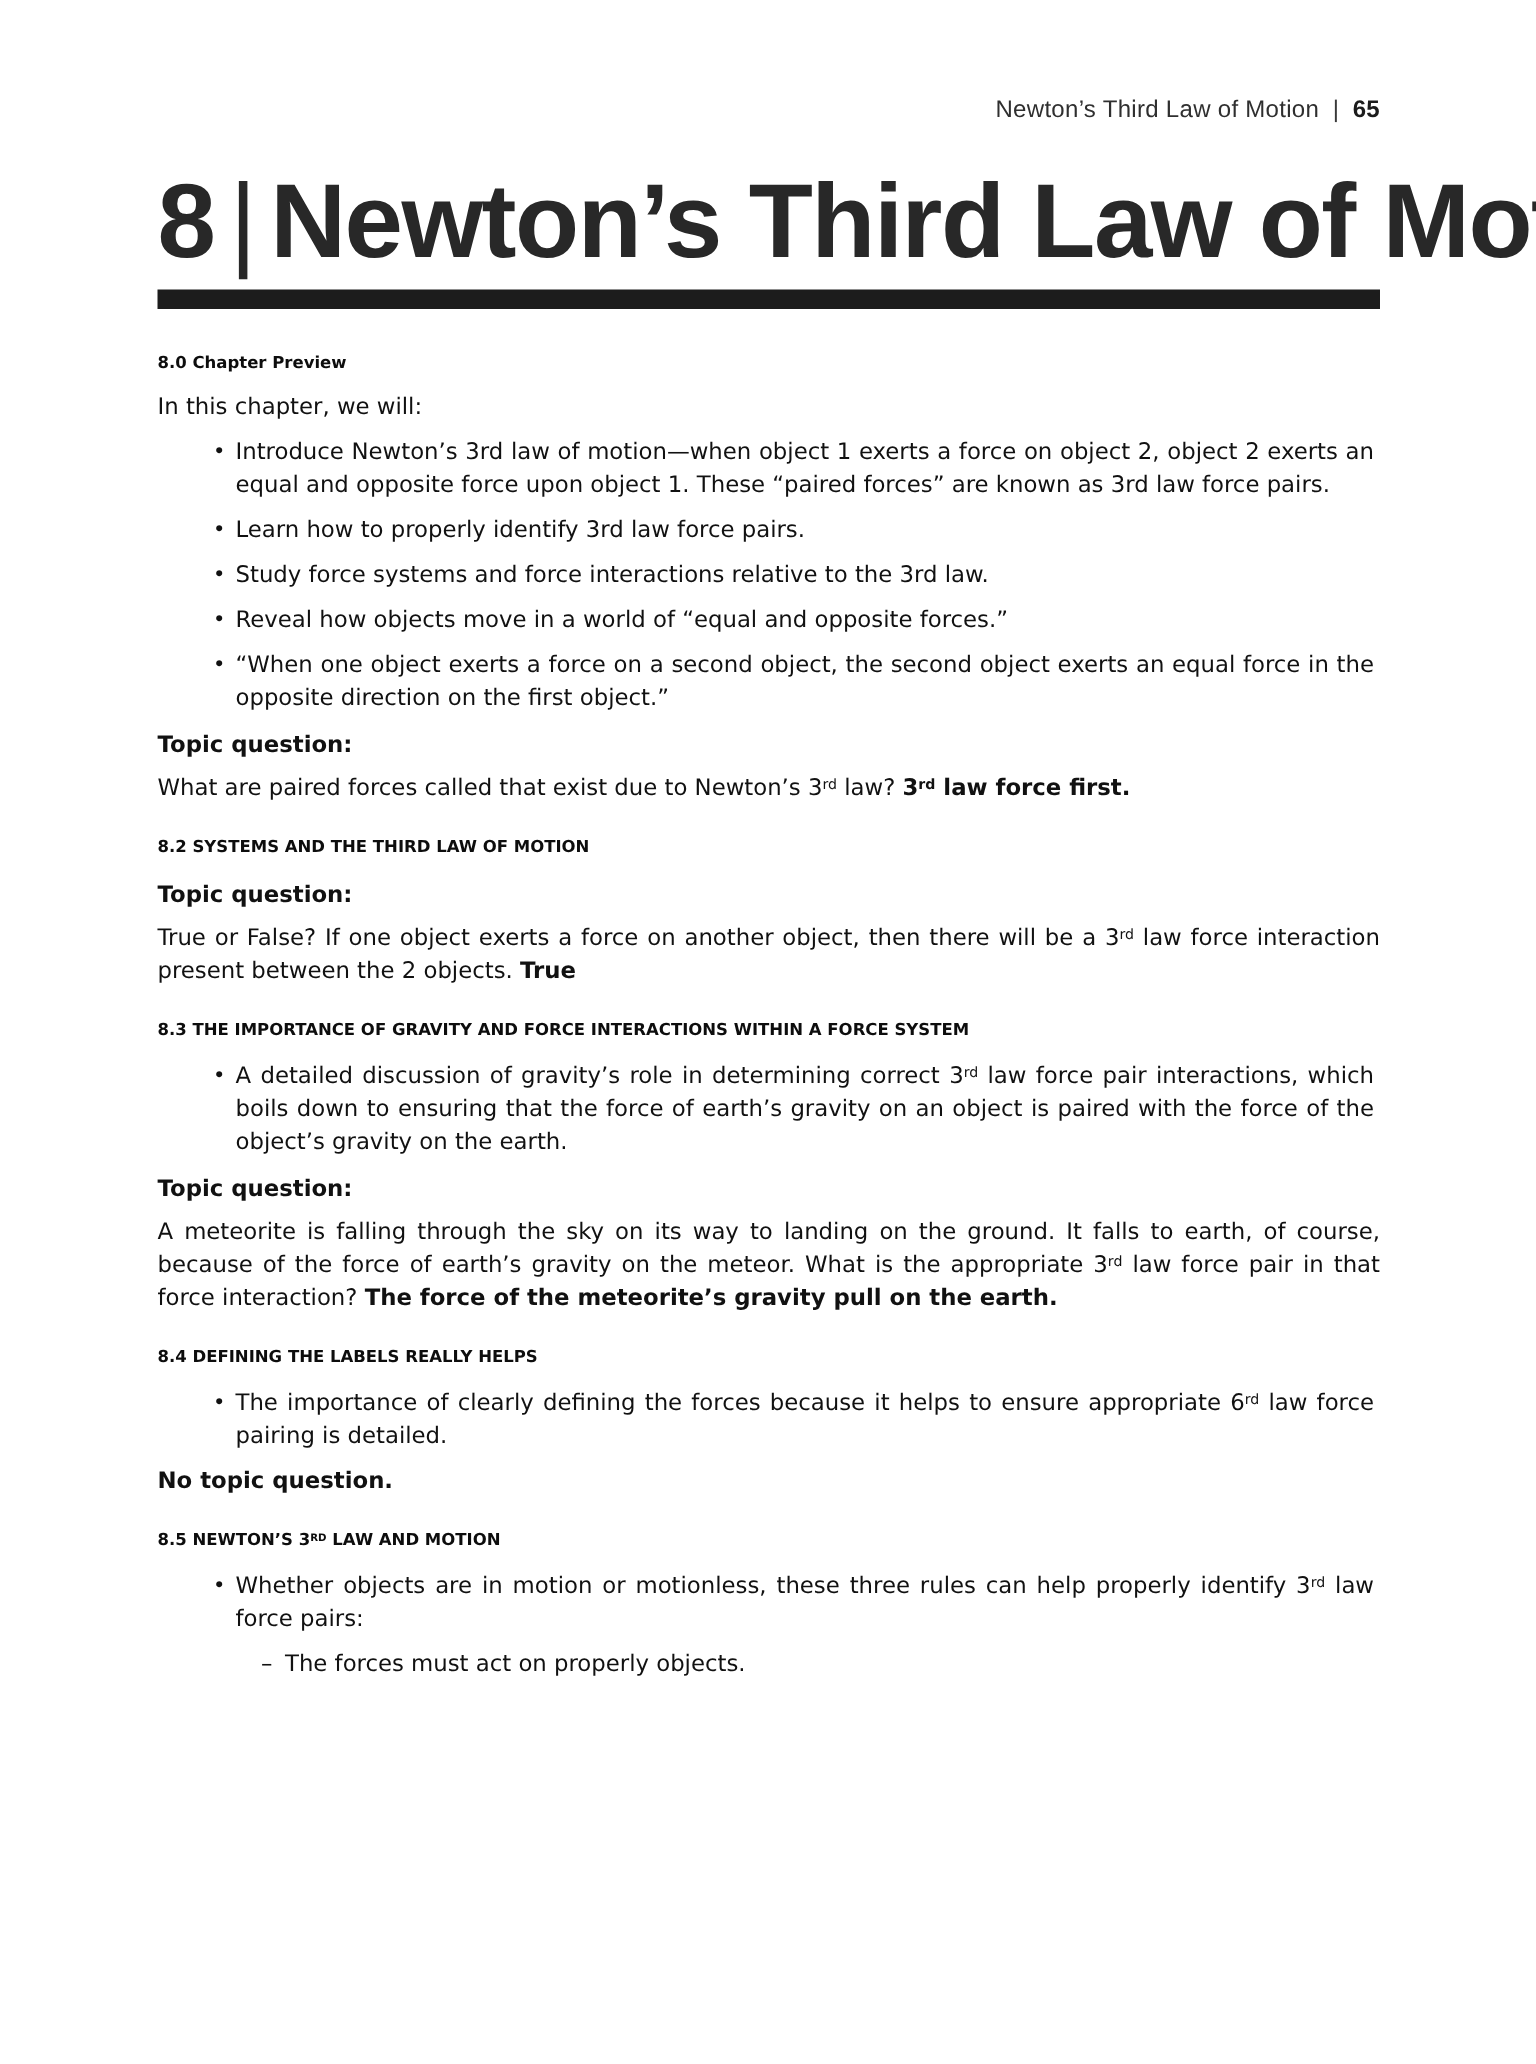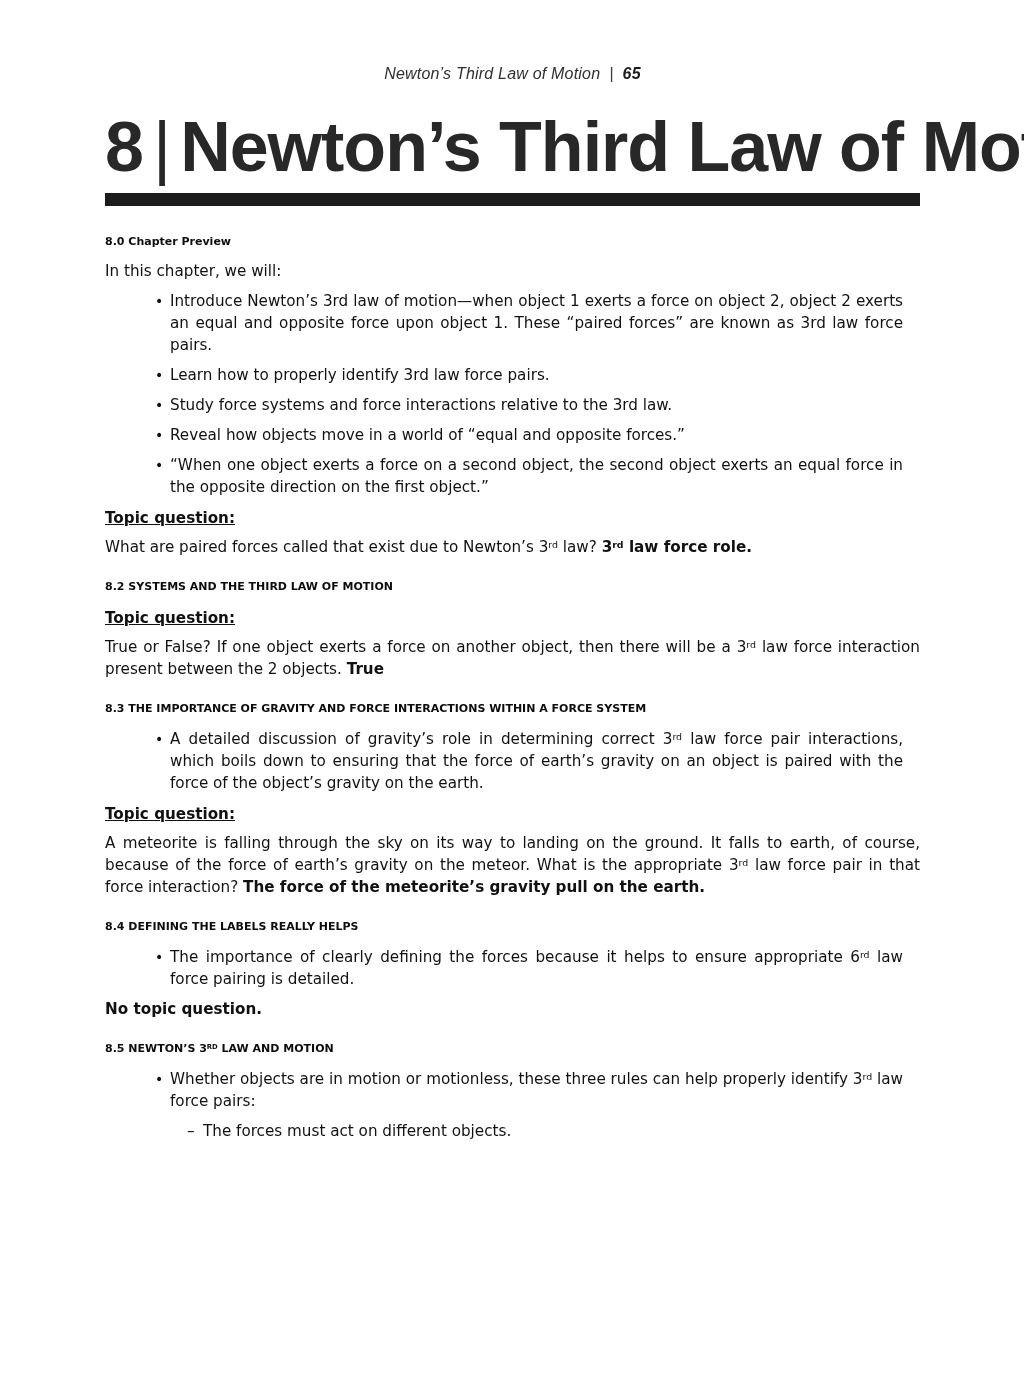--- a/index.html
+++ b/index.html
@@ -10,27 +10,26 @@
     margin: 0 auto;
     background: #ffffff;
     box-sizing: border-box;
     padding: 64px 104px 0 105px;
     font-family: "DejaVu Sans", sans-serif;
     color: #111111;
     overflow: hidden;
   }
   
   .running-head {
-    text-align: center;
+    text-align: right;
     font-family: "Liberation Sans", sans-serif;
     font-size: 16px;
     color: #2f2f2f;
     letter-spacing: 0.2px;
     line-height: 20px;
-    font-style: italic;
   }
   .running-head .rh-sep { margin: 0 9px; color: #3a3a3a; font-weight: 300; }
   .running-head .rh-num { font-weight: 700; color: #1c1c1c; }
 
   
   h1.chapter-title {
     margin: 34px 0 0 0;
     font-family: "Liberation Sans", sans-serif;
     font-size: 70px;
     font-weight: 700;
@@ -55,33 +54,33 @@
     color: #0d0d0d;
     margin: 18px 0 7px 0;
     line-height: 22px;
   }
   p {
     font-size: 15.2px;
     line-height: 22px;
     margin: 7px 0;
     text-align: justify;
   }
-  p.topic-label { font-weight: bold; margin-top: 9px; text-decoration: underline; }
+  p.topic-label { font-weight: bold; margin-top: 9px; }
   p.note { font-weight: bold; }
 
   ul.bullets {
     list-style: none;
     margin: 7px 0;
     padding: 0 0 0 48px;
   }
   ul.bullets > li {
     position: relative;
     font-size: 15.2px;
     line-height: 22px;
-    margin: 8px 17px;
+    margin: 8px 4px;
     text-align: justify;
   }
   ul.bullets > li::before {
     content: "\2022";
     position: absolute;
     left: -15px;
     top: 0;
     font-size: 14px;
   }
   ul.sub-rules {
@@ -135,21 +134,21 @@
       <li>Study force systems and force interactions relative to the 3rd law.</li>
       <li>Reveal how objects move in a world of “equal and opposite forces.”</li>
     </ul>
   </section>
 
   <section>
     <ul class="bullets">
       <li>“When one object exerts a force on a second object, the second object exerts an equal force in the opposite direction on the first object.”</li>
     </ul>
     <p class="topic-label">Topic question:</p>
-    <p><span>What are paired forces called that exist due to Newton’s 3</span><sup>rd</sup><span> law? </span><span class="b">3</span><sup class="b">rd</sup><span class="b"> law force role.</span></p>
+    <p><span>What are paired forces called that exist due to Newton’s 3</span><sup>rd</sup><span> law? </span><span class="b">3</span><sup class="b">rd</sup><span class="b"> law force first.</span></p>
   </section>
 
   <section>
     <h2 class="sec-heading">8.2 SYSTEMS AND THE THIRD LAW OF MOTION</h2>
     <p class="topic-label">Topic question:</p>
     <p><span>True or False? If one object exerts a force on another object, then there will be a 3</span><sup>rd</sup><span> law force interaction present between the 2 objects. </span><span class="b">True</span></p>
   </section>
 
   <section>
     <h2 class="sec-heading">8.3 THE IMPORTANCE OF GRAVITY AND FORCE INTERACTIONS WITHIN A FORCE SYSTEM</h2>
@@ -166,19 +165,19 @@
       <li><span>The importance of clearly defining the forces because it helps to ensure appropriate 6</span><sup>rd</sup><span> law force pairing is detailed.</span></li>
     </ul>
     <p class="note">No topic question.</p>
   </section>
 
   <section>
     <h2 class="sec-heading"><span>8.5 NEWTON’S 3</span><sup>RD</sup><span> LAW AND MOTION</span></h2>
     <ul class="bullets">
       <li><span>Whether objects are in motion or motionless, these three rules can help properly identify 3</span><sup>rd</sup><span> law force pairs:</span>
         <ul class="sub-rules">
-          <li>The forces must act on different objects.</li>
+          <li>The forces must act on properly objects.</li>
         </ul>
       </li>
     </ul>
   </section>
 
 </div>
 
 </body></html>

